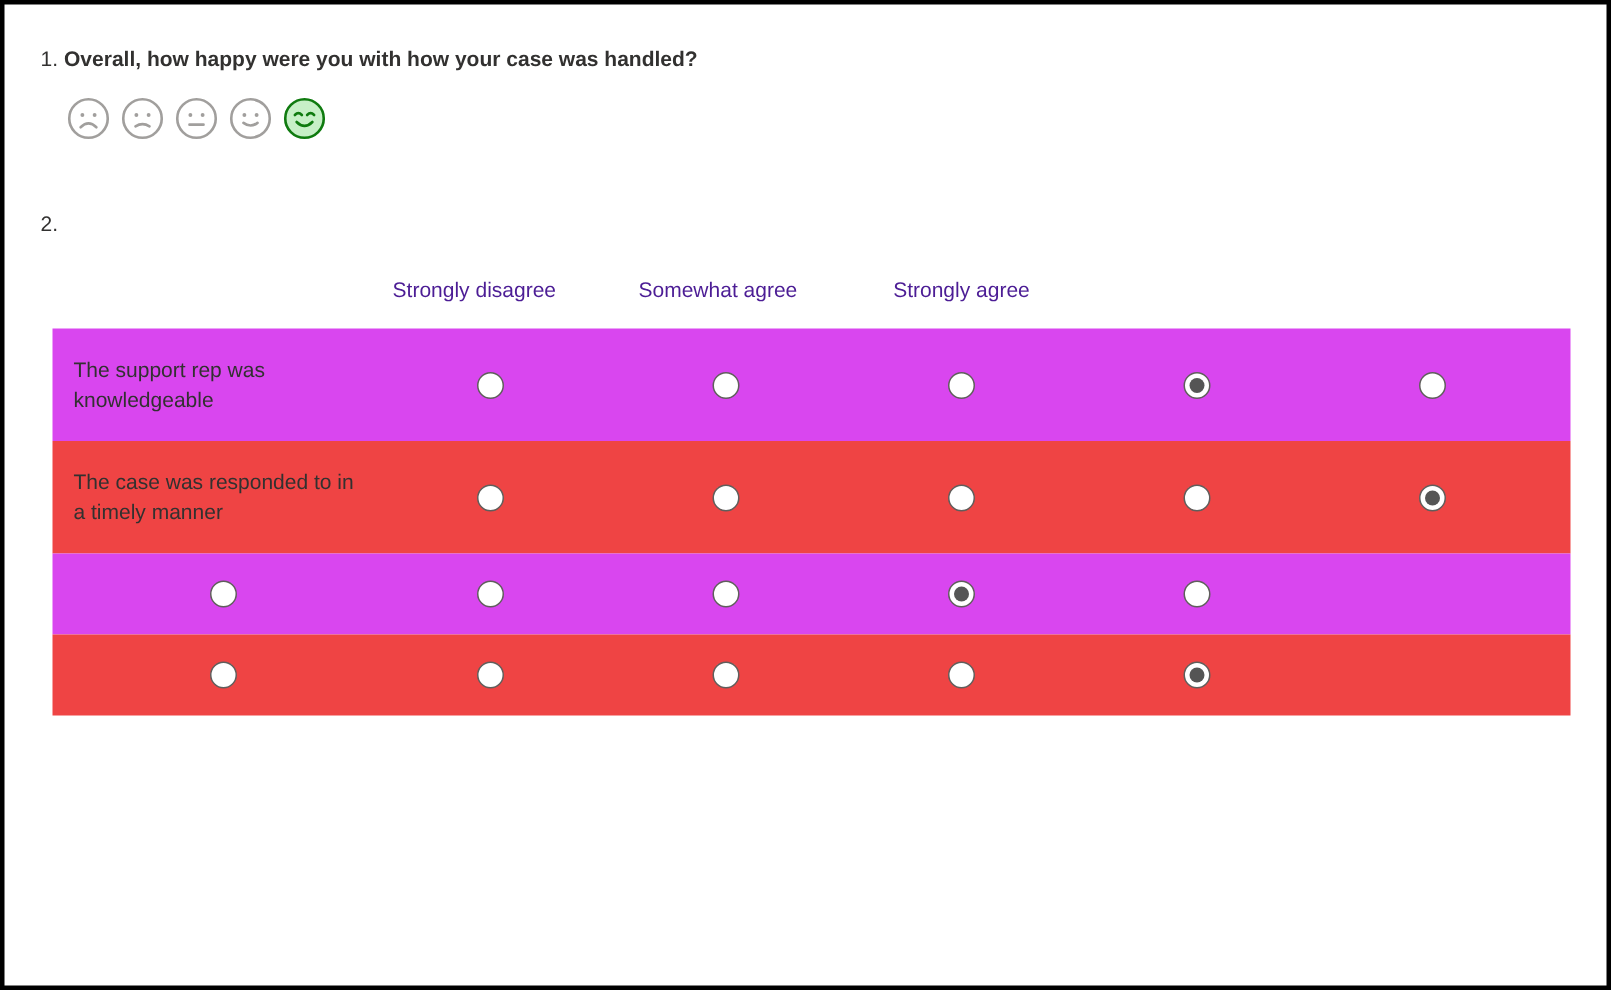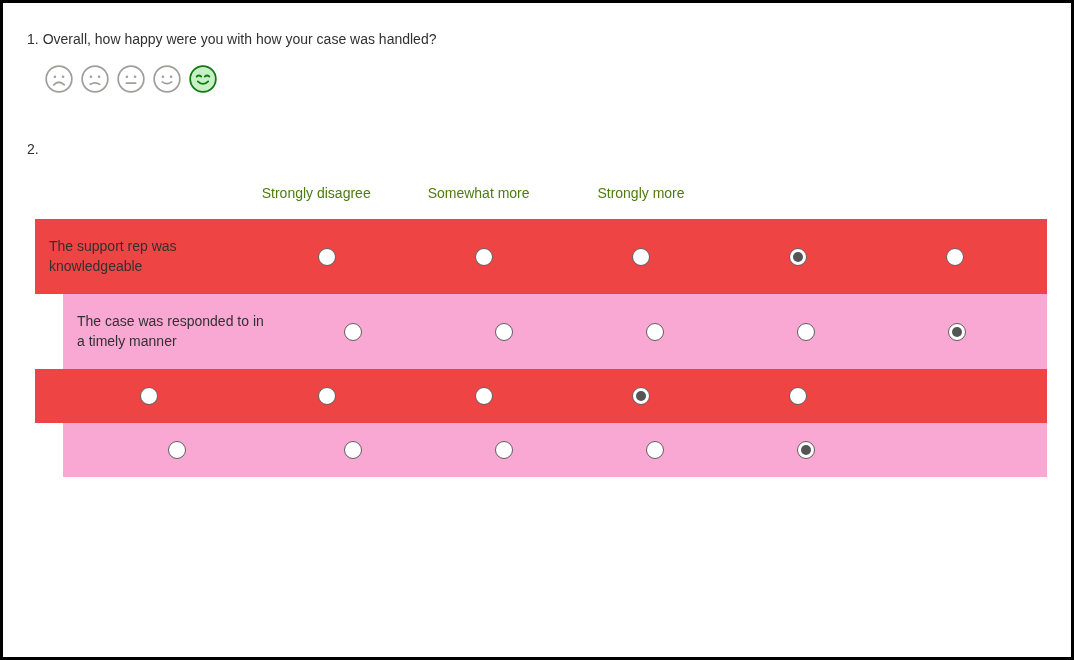--- a/index.html
+++ b/index.html
@@ -9,51 +9,51 @@
       color: #323130;
       background: #fff;
       width: 1074px;
       height: 660px;
       border: 3px solid #000;
       padding: 28px 24px 24px 24px;
     }
     .q-block { margin-bottom: 48px; }
     .q-line { display: flex; align-items: baseline; gap: 4px; margin-bottom: 18px; }
     .q-num { font-weight: 400; }
-    .q-text { font-weight: 400; }
+    .q-text { font-weight: 700; }
 
     .faces { display: flex; gap: 8px; margin-left: 18px; }
     .face {
       width: 28px; height: 28px;
       display: inline-flex; align-items: center; justify-content: center;
       cursor: pointer;
     }
     .face svg { width: 28px; height: 28px; }
 
     .matrix { margin-left: 8px; margin-top: 8px; }
 
     .matrix-header {
       display: grid;
       grid-template-columns: 200px repeat(5, 1fr);
       padding: 10px 0 18px 0;
     }
     .matrix-header .col-h {
       text-align: center;
       font-size: 14px;
-      color: #4d7c0f;
+      color: #4c1d95;
     }
 
     .matrix-row {
       display: grid;
       grid-template-columns: 200px repeat(5, 1fr);
       align-items: center;
       padding: 18px 14px;
-      background: #ef4444;
-    }
-    .matrix-row.alt { background: #f9a8d4; margin-left: 28px; }
+      background: #d946ef;
+    }
+    .matrix-row.alt { background: #ef4444; }
     .row-label { font-size: 14px; color: #323130; line-height: 1.4; padding-right: 10px; }
 
     .radio-cell { display: flex; justify-content: center; }
 
     .radio {
       width: 18px; height: 18px;
       border: 1px solid #605e5c;
       border-radius: 50%;
       background: #fff;
       display: inline-flex; align-items: center; justify-content: center;
@@ -124,22 +124,22 @@
 
 <div>
   <div class="q-line">
     <span class="q-num">2.</span>
   </div>
 
   <div class="matrix">
     <div class="matrix-header">
       <div></div>
       <div class="col-h">Strongly disagree</div>
-      <div class="col-h">Somewhat more</div>
-      <div class="col-h">Strongly more</div>
+      <div class="col-h">Somewhat agree</div>
+      <div class="col-h">Strongly agree</div>
     </div>
 
     <div id="matrix-body">
         <div class="matrix-row">
           <div class="row-label">The support rep was knowledgeable</div>
           <div class="radio-cell">
             <span class="radio"></span>
           </div>
           <div class="radio-cell">
             <span class="radio"></span>

